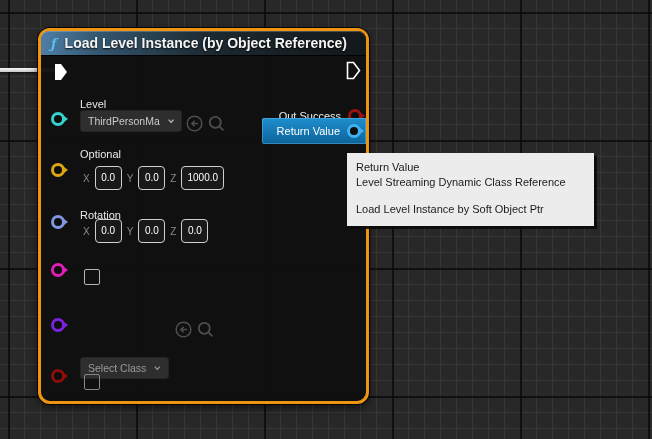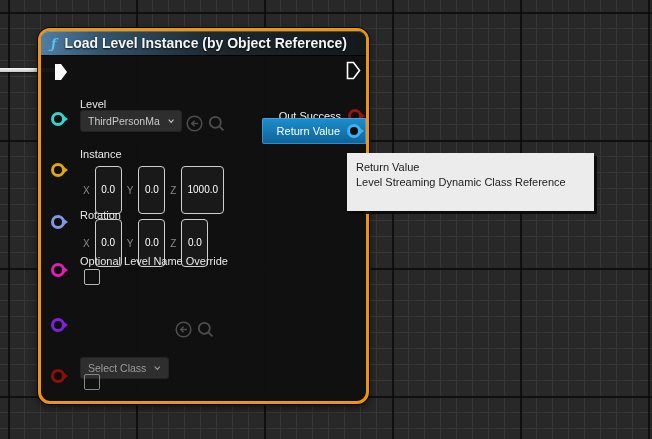--- a/index.html
+++ b/index.html
@@ -36,21 +36,21 @@
   .rv-row{position:absolute;right:0;top:87px;width:104px;height:26px;box-sizing:border-box;
     display:flex;align-items:center;justify-content:flex-end;gap:7px;padding-right:5px;
     background:linear-gradient(180deg,#1e8ecd,#0d639a);border-radius:2px 0 0 2px;
     box-shadow:inset 0 0 0 1px rgba(130,205,255,0.35);}
   .rv-row .lbl2{color:#ffffff;font-size:11px;}
   .dropdown{position:absolute;height:20px;background:#2e2e2e;border:1px solid #242424;border-radius:3px;
     display:flex;align-items:center;gap:8px;padding:0 7px;color:#cacaca;font-size:10.5px;white-space:nowrap;}
   .dropdown.muted{color:#9b9b9b;margin-top:40px;}
   .vec{position:absolute;display:flex;align-items:center;gap:5px;}
   .axis{color:#8b8b8b;font-size:10px;}
-  .vbox{height:14px;line-height:14px;padding:16px 5px;min-width:15px;text-align:center;
+  .vbox{height:14px;line-height:14px;padding:4px 5px;min-width:15px;text-align:center;
     border:1px solid #cfcfcf;border-radius:4px;background:#191919;color:#ffffff;font-size:10px;}
   .checkbox{position:absolute;width:16px;height:16px;box-sizing:border-box;border:1.5px solid #b5b5b5;border-radius:2px;background:transparent;}
   .checkbox.dim{border-color:#878787;}
   .exec{position:absolute;}
   .icon-btn{position:absolute;}
   .tooltip{position:absolute;left:347px;top:153px;width:247px;box-sizing:border-box;
     background:#ececec;color:#1c1c1c;font-size:11px;line-height:14.5px;
     padding:7px 9px 9px;box-shadow:3px 3px 0 rgba(10,10,10,0.92);}
   .tooltip .gap{height:13px;}
 </style>
@@ -95,21 +95,21 @@
     <div class="out-row">
       <span class="lbl2">Out Success</span>
       <span class="pin inline" style="--pin: #9b1212;"></span>
     </div>
 
     <div class="rv-row">
       <span class="lbl2">Return Value</span>
       <span class="pin inline" style="--pin: #3eb1f2;"></span>
     </div>
 
-    <span class="lbl" style="left:39px;top:117px">Instance</span>
+    <span class="lbl" style="left:39px;top:117px">Optional</span>
     <span class="pin" style="left: 10px; top: 132px; --pin: #dba713;"></span>
     <div class="vec" style="left:42px;top:135px">
       <span class="axis">X</span>
       <span class="vbox">0.0</span>
       <span class="axis">Y</span>
       <span class="vbox">0.0</span>
       <span class="axis">Z</span>
       <span class="vbox">1000.0</span>
     </div>
 
@@ -117,21 +117,20 @@
     <span class="pin" style="left: 10px; top: 184px; --pin: #7f97e0;"></span>
     <div class="vec" style="left:42px;top:188px">
       <span class="axis">X</span>
       <span class="vbox">0.0</span>
       <span class="axis">Y</span>
       <span class="vbox">0.0</span>
       <span class="axis">Z</span>
       <span class="vbox">0.0</span>
     </div>
 
-    <span class="lbl" style="left:39px;top:224px">Optional Level Name Override</span>
     <span class="pin" style="left: 10px; top: 232px; --pin: #dd1fb7;"></span>
     <span class="checkbox" style="left:43px;top:238px"></span>
 
     <span class="pin" style="left: 10px; top: 287px; --pin: #7b22dd;"></span>
     <div class="dropdown muted" style="left:39px;top:286px;width:73px">
       <span>Select Class</span>
       <svg width="9" height="6" viewBox="0 0 9 6">
         <path d="M1 1 L4.5 5 L8 1" fill="none" stroke="#9b9b9b" stroke-width="1.5"></path>
         </svg>
     </div>
@@ -146,15 +145,16 @@
 
     <span class="pin" style="left: 10px; top: 338px; --pin: #8e0d0d;"></span>
     <span class="checkbox dim" style="left:43px;top:343px"></span>
 
   </div>
 
   <div class="tooltip">
     <div>Return Value</div>
     <div>Level Streaming Dynamic Class Reference</div>
     <div class="gap"></div>
+    <div>Load Level Instance by Soft Object Ptr</div>
   </div>
 
 </div>
 
 </body></html>

